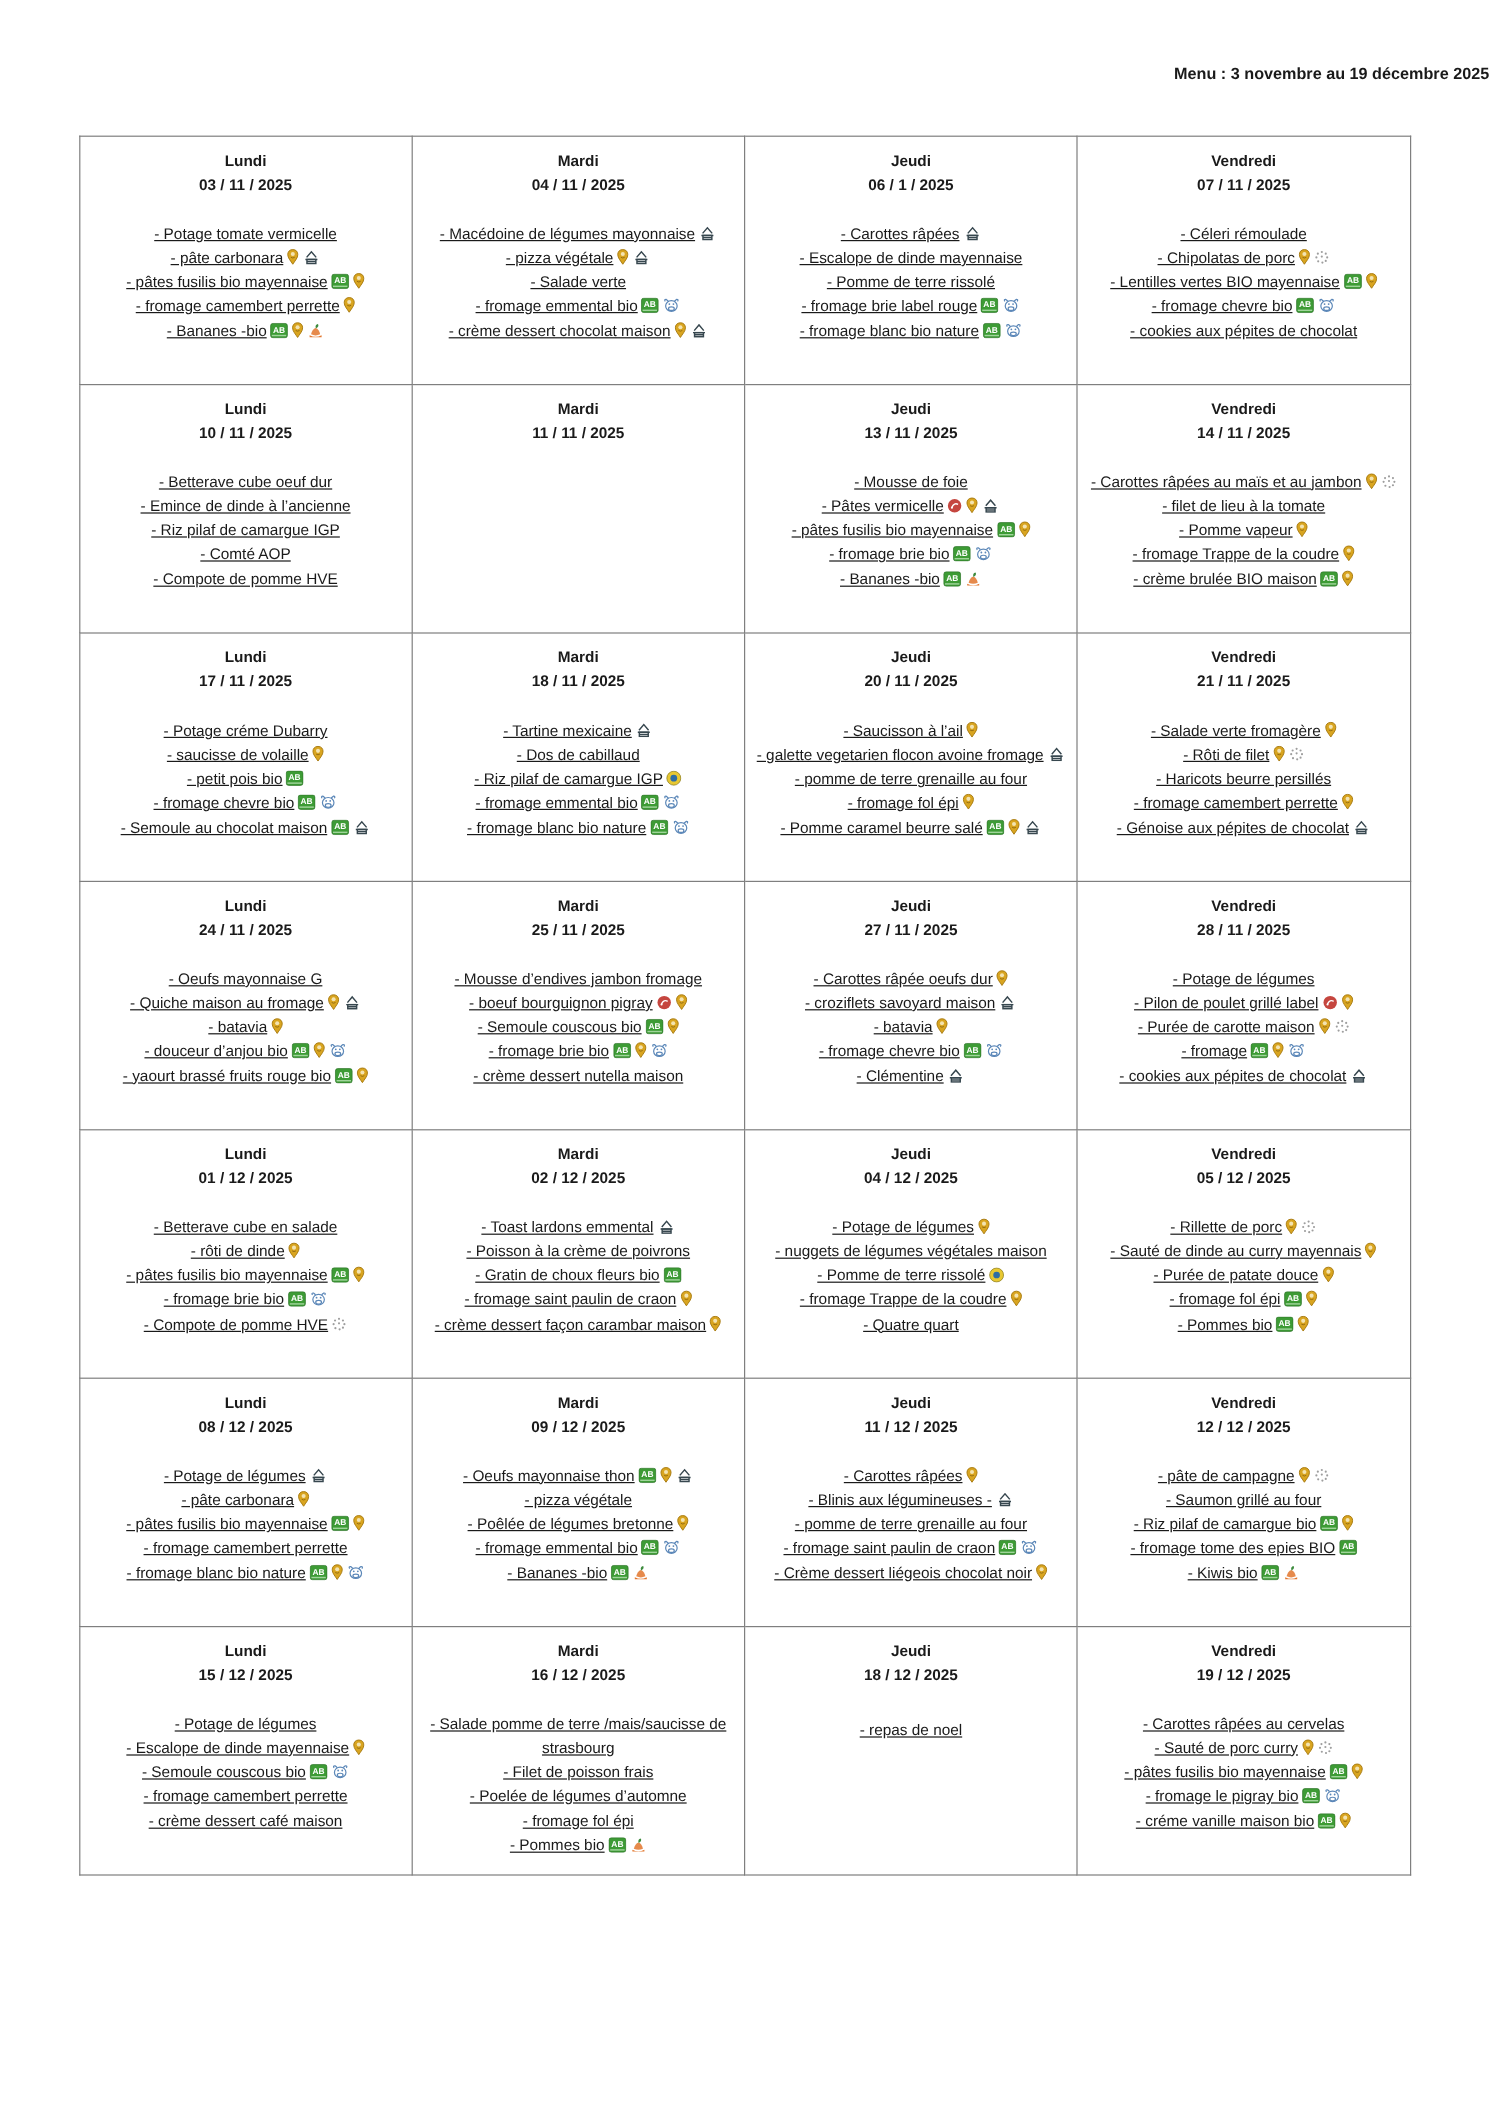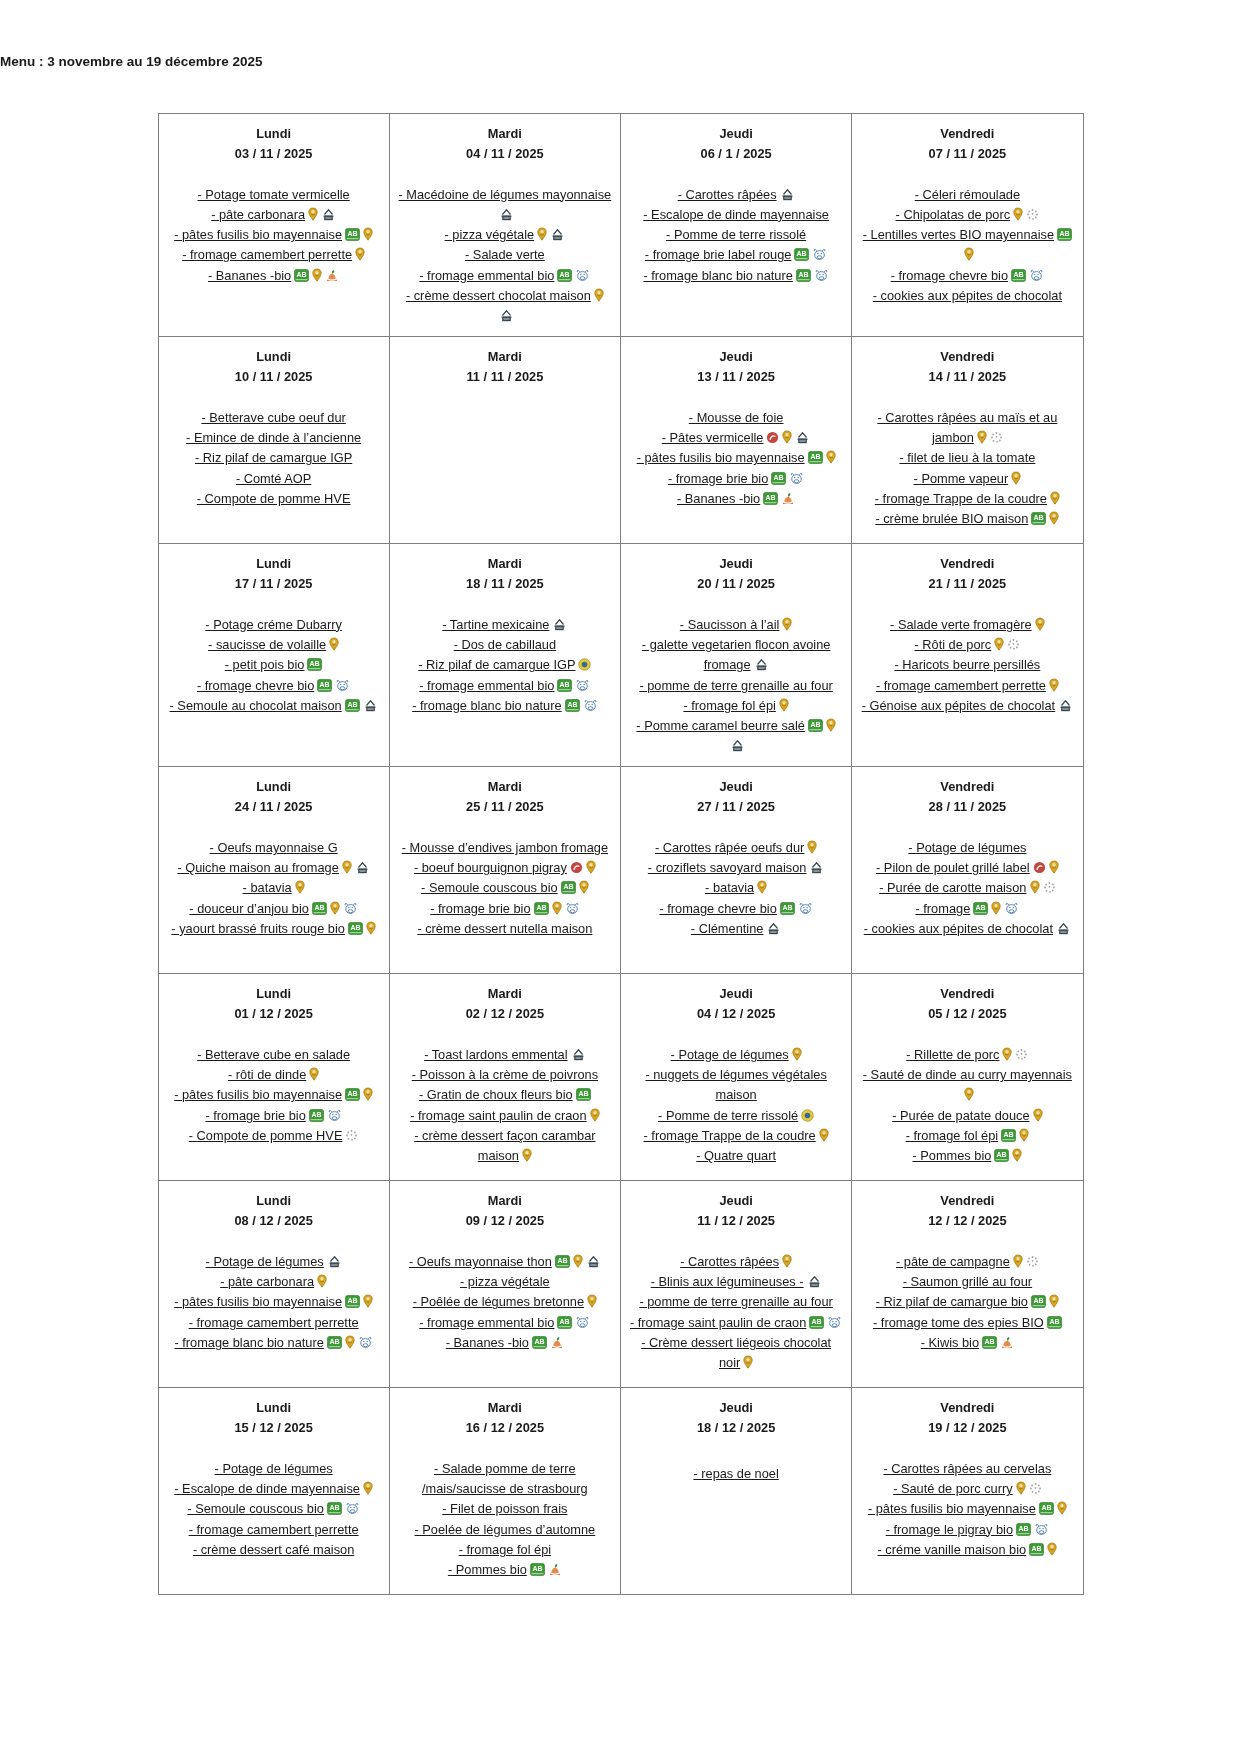--- a/index.html
+++ b/index.html
@@ -3,30 +3,30 @@
 <meta charset="utf-8">
 <style>
   html,body{margin:0;padding:0;background:#ffffff;}
   body{
     width:1241px;height:1755px;
     font-family:"Liberation Sans",sans-serif;
     color:#1a1a1a;
     position:relative;
   }
   .page-title{
-    text-align:left;
+    text-align:right;
     font-weight:bold;
     font-size:13.5px;
     padding-top:54px;
     margin:0;
   }
   table.menu{
     border-collapse:collapse;
     table-layout:fixed;
-    width:926px;
+    width:1110px;
     margin:44px auto 0 auto;
   }
   td.cell{
     border:1px solid #7f7f7f;
     vertical-align:top;
     text-align:center;
     padding:10px 8px 10px 8px;
     height:186px;
   }
   .day-head{
@@ -498,21 +498,21 @@
           <div class="day-head">
             <div>Vendredi</div>
             <div>21 / 11 / 2025</div>
           </div>
           <div class="items">
             <div class="item"><span>- Salade verte fromagère</span><span class="icon"><svg width="10" height="14" viewBox="0 0 10 14">
                   <path d="M5 1 C7.9 1 9.2 3 9.2 5.2 C9.2 8 6.6 10.6 5 13.2 C3.4 10.6 0.8 8 0.8 5.2 C0.8 3 2.1 1 5 1 Z" fill="#d9a520" stroke="#a87b12" stroke-width="0.8"></path>
                   <circle cx="5" cy="4.7" r="1.7" fill="#f3e3b0"></circle>
                   <path d="M3.4 7.4 Q5 8.6 6.6 7.4" stroke="#8a6410" stroke-width="0.7" fill="none"></path>
                 </svg></span></div>
-            <div class="item"><span>- Rôti de porc</span><span class="icon"><svg width="10" height="14" viewBox="0 0 10 14">
+            <div class="item"><span>- Rôti de filet</span><span class="icon"><svg width="10" height="14" viewBox="0 0 10 14">
                   <path d="M5 1 C7.9 1 9.2 3 9.2 5.2 C9.2 8 6.6 10.6 5 13.2 C3.4 10.6 0.8 8 0.8 5.2 C0.8 3 2.1 1 5 1 Z" fill="#d9a520" stroke="#a87b12" stroke-width="0.8"></path>
                   <circle cx="5" cy="4.7" r="1.7" fill="#f3e3b0"></circle>
                   <path d="M3.4 7.4 Q5 8.6 6.6 7.4" stroke="#8a6410" stroke-width="0.7" fill="none"></path>
                 </svg></span><span class="icon"><svg width="13" height="13" viewBox="0 0 13 13" fill="#9e9e9e">
                   <circle cx="6.5" cy="2" r="0.9"></circle>
                   <circle cx="3.2" cy="3.4" r="0.9"></circle>
                   <circle cx="9.8" cy="3.4" r="0.9"></circle>
                   <circle cx="2" cy="6.5" r="0.9"></circle>
                   <circle cx="6.5" cy="5.8" r="0.9"></circle>
                   <circle cx="11" cy="6.5" r="0.9"></circle>

